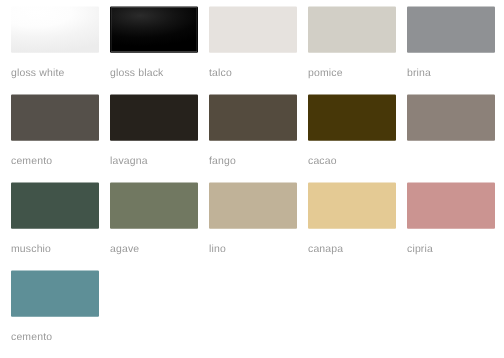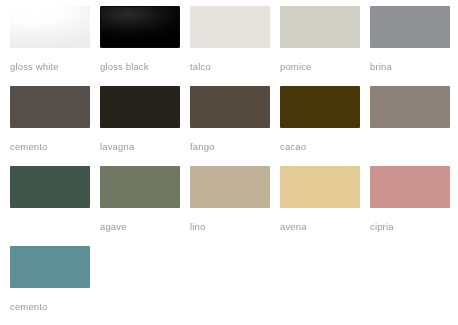--- a/index.html
+++ b/index.html
@@ -93,32 +93,33 @@
     </div>
     <div class="swatch-cell">
       <div class="swatch-chip" style="background: rgb(71, 55, 8);"></div>
       <div class="swatch-label">cacao</div>
     </div>
     <div class="swatch-cell">
       <div class="swatch-chip" style="background: rgb(140, 129, 121);"></div>
     </div>
     <div class="swatch-cell">
       <div class="swatch-chip" style="background: rgb(65, 84, 73);"></div>
+      <div class="swatch-label">muschio</div>
     </div>
     <div class="swatch-cell">
       <div class="swatch-chip" style="background: rgb(113, 120, 97);"></div>
       <div class="swatch-label">agave</div>
     </div>
     <div class="swatch-cell">
       <div class="swatch-chip" style="background: rgb(192, 178, 152);"></div>
       <div class="swatch-label">lino</div>
     </div>
     <div class="swatch-cell">
       <div class="swatch-chip" style="background: rgb(228, 202, 148);"></div>
-      <div class="swatch-label">avena</div>
+      <div class="swatch-label">canapa</div>
     </div>
     <div class="swatch-cell">
       <div class="swatch-chip" style="background: rgb(203, 148, 145);"></div>
       <div class="swatch-label">cipria</div>
     </div>
     <div class="swatch-cell">
       <div class="swatch-chip" style="background: rgb(94, 143, 151);"></div>
       <div class="swatch-label">cemento</div>
     </div>
     <div class="swatch-cell empty"></div>

